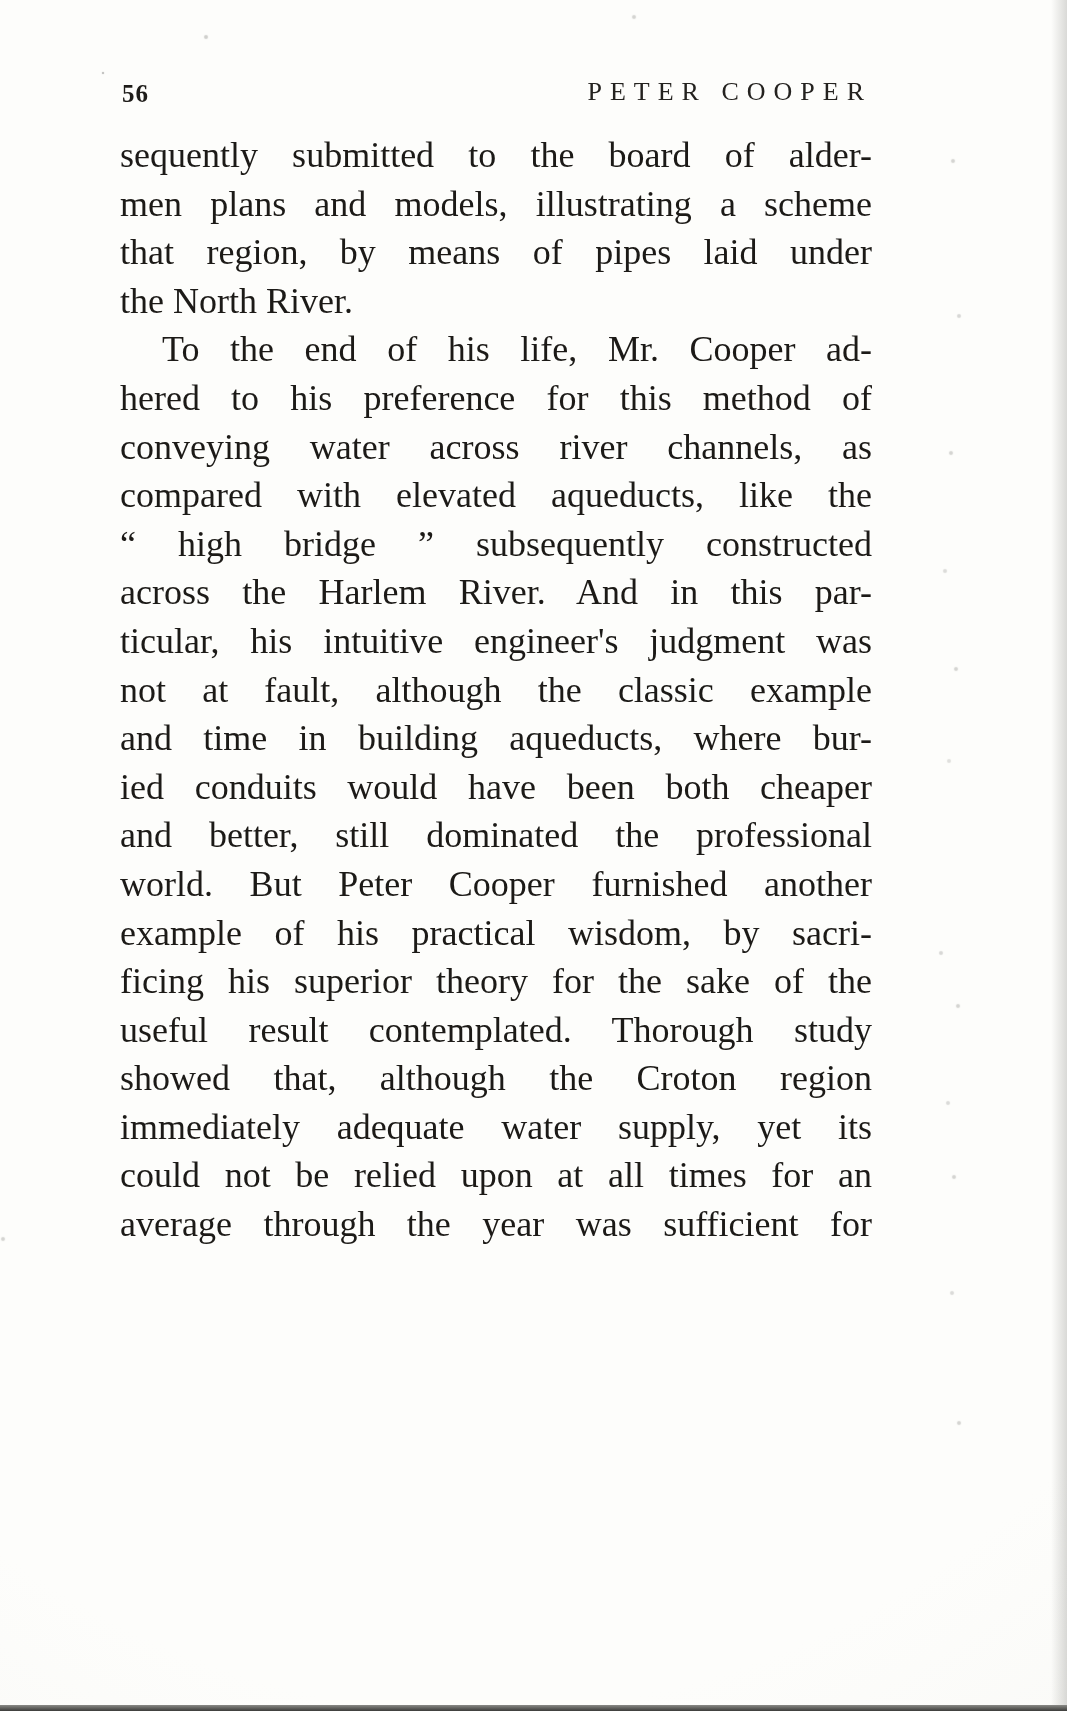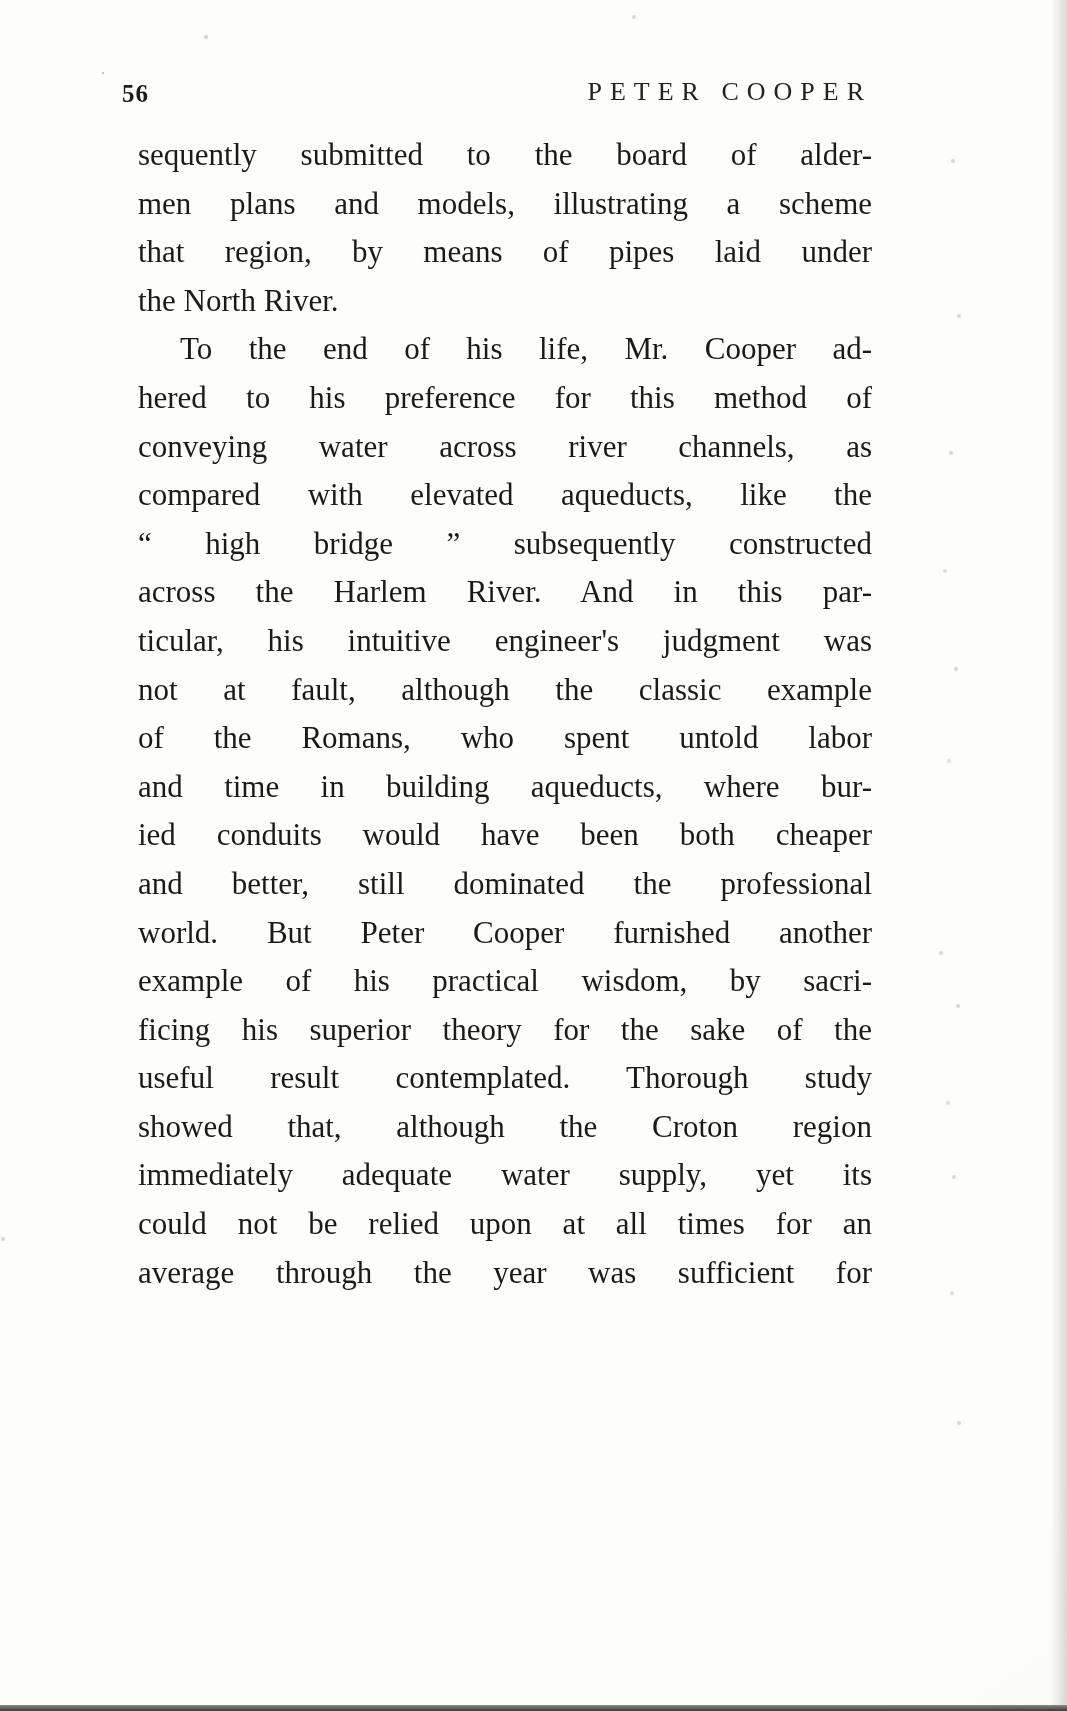--- a/index.html
+++ b/index.html
@@ -87,26 +87,25 @@
   
   .text-block {
     position: absolute;
     left: 120px;
     top: 131px;
     width: 752px;
   }
   .line {
     height: 48.6px;
     line-height: 48.6px;
-    font-size: 31px;
+    font-size: 36px;
     overflow: hidden;
     text-align: justify;
     text-align-last: justify;
     color: #1c1a17;
-    margin-left: 18px;
   }
   .line.j::after {
     content: "";
     display: inline-block;
     width: 100%;
   }
   .line.left {
     text-align: left;
     text-align-last: left;
   }
@@ -132,21 +131,20 @@
     <div class="line left">the North River.</div>
 
     <div class="line j indent">To the end of his life, Mr. Cooper ad-</div>
     <div class="line j">hered to his preference for this method of</div>
     <div class="line j">conveying water across river channels, as</div>
     <div class="line j">compared with elevated aqueducts, like the</div>
     <div class="line j">“ high bridge ” subsequently constructed</div>
     <div class="line j">across the Harlem River.  And in this par-</div>
     <div class="line j">ticular, his intuitive engineer's judgment was</div>
     <div class="line j">not at fault, although the classic example</div>
-    <div class="line j">of the Romans, who spent untold labor</div>
     <div class="line j">and time in building aqueducts, where bur-</div>
     <div class="line j">ied conduits would have been both cheaper</div>
     <div class="line j">and better, still dominated the professional</div>
     <div class="line j">world.  But Peter Cooper furnished another</div>
     <div class="line j">example of his practical wisdom, by sacri-</div>
     <div class="line j">ficing his superior theory for the sake of the</div>
     <div class="line j">useful result contemplated.  Thorough study</div>
     <div class="line j">showed that, although the Croton region</div>
     <div class="line j">immediately adequate water supply, yet its</div>
     <div class="line j">could not be relied upon at all times for an</div>

